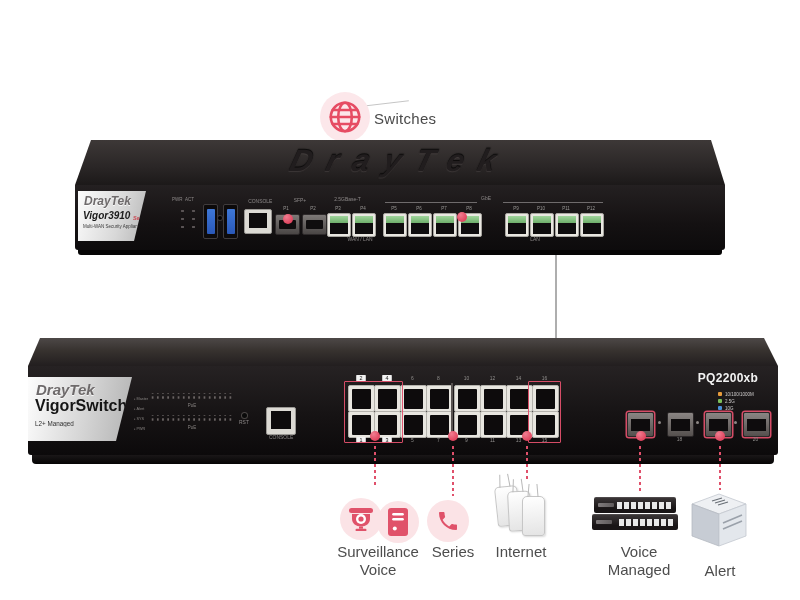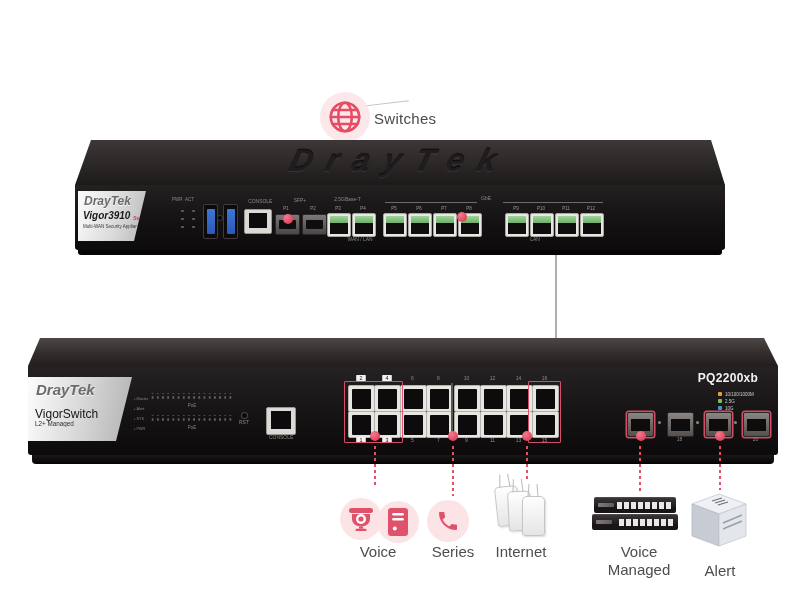--- a/index.html
+++ b/index.html
@@ -81,21 +81,21 @@
   .sw-top{position:absolute;top:0;left:0;width:750px;height:28px;
           clip-path:polygon(12px 0,736px 0,750px 28px,0 28px);
           background:linear-gradient(#4d4847,#37322f 45%,#221e1f);}
   .sw-front{position:absolute;top:28px;left:0;width:750px;height:89px;
             background:linear-gradient(#262223,#161314 55%,#0c0a0b);border-radius:0 0 3px 3px;}
   .sw-bottom{position:absolute;top:117px;left:4px;width:742px;height:9px;
              background:linear-gradient(#1a1718,#050404);border-radius:0 0 4px 4px;}
   .s-plate{position:absolute;left:0;top:11px;width:104px;height:64px;
            clip-path:polygon(0 0,100% 0,calc(100% - 16px) 100%,0 100%);
            background:linear-gradient(100deg,#fdfdfd,#d5d5d5 55%,#b2b2b2);}
-  .s-model{position:absolute;left:7px;top:30px;font-size:12px;font-weight:normal;color:#151515;}
+  .s-model{position:absolute;left:7px;top:20px;font-size:16px;font-weight:bold;color:#151515;}
   .s-sub{position:absolute;left:7px;top:43px;font-size:9px;color:#2e2e2e;
          transform:scale(.7);transform-origin:left top;white-space:nowrap;}
   .sidelab{position:absolute;left:106px;font-size:9px;color:#878381;transform:scale(.42);
            transform-origin:left center;white-space:nowrap;}
   .sidelab::before{content:"";display:inline-block;width:3px;height:3px;border-radius:50%;
                    background:#6a6463;margin-right:3px;vertical-align:middle;}
   .poerow{position:absolute;left:122px;width:84px;height:8px;
           background-image:radial-gradient(circle,#6a6463 1px,transparent 1.3px);
           background-size:5.2px 5px;background-position:0 2px;}
   .poelab{position:absolute;left:122px;width:84px;text-align:center;font-size:9px;
@@ -346,20 +346,21 @@
   </div>
   <div class="pcircle" style="left:377px;top:501px;">
     <svg width="20" height="28" viewBox="0 0 20 28" fill="#e0526a">
       <rect x="0" y="0" width="20" height="28" rx="3"></rect>
       <rect x="4.2" y="5" width="11.6" height="2.4" rx="1.2" fill="#ffffff"></rect>
       <rect x="4.2" y="10" width="11.6" height="2.4" rx="1.2" fill="#ffffff"></rect>
       <circle cx="6.8" cy="20.5" r="2" fill="#ffffff"></circle>
     </svg>
   </div>
   <div class="ep-label" style="left:313px;top:543px;width:130px;">
+    <div>Surveillance</div>
     <div>Voice</div>
   </div>
 
   <div class="pcircle" style="left:427px;top:500px;">
     <svg width="24" height="24" viewBox="0 0 24 24" fill="#e0526a">
       <path d="M6.62 10.79c1.44 2.83 3.76 5.14 6.59 6.59l2.2-2.21c.27-.27.67-.36 1.02-.24 1.12.37 2.33.57 3.57.57.55 0 1 .45 1 1V20c0 .55-.45 1-1 1-9.39 0-17-7.61-17-17 0-.55.45-1 1-1h3.5c.55 0 1 .45 1 1 0 1.25.2 2.45.57 3.57.11.35.03.74-.25 1.02l-2.2 2.2z"></path>
     </svg>
   </div>
   <div class="ep-label" style="left:423px;top:543px;width:60px;">Series</div>
 

